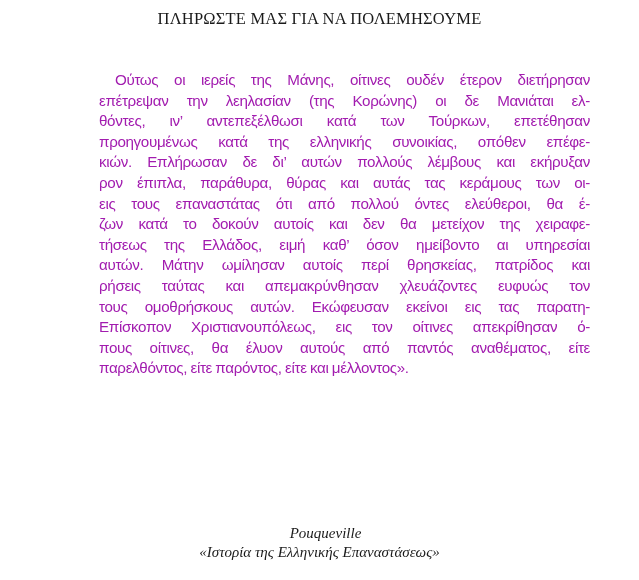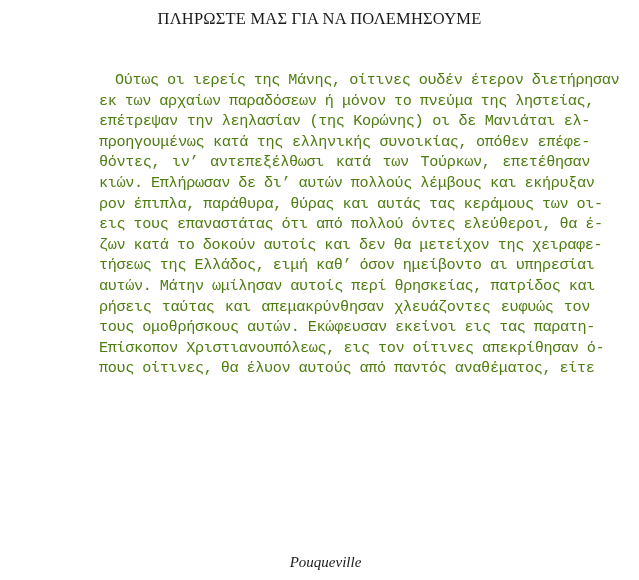--- a/index.html
+++ b/index.html
@@ -33,24 +33,24 @@
       width: 491px;
     }
     .line {
       display: block;
       height: 20.6px;
       line-height: 20.6px;
       font-size: 15.2px;
       white-space: nowrap;
       text-align: justify;
       text-align-last: justify;
-      font-family: Liberation Mono, monospace;
+      font-family: Liberation Sans, sans-serif;
       letter-spacing: -0.35px;
       word-spacing: -0.5px;
-      color: #4d7c0f;
+      color: #a21caf;
     }
     .line.indent {
       padding-left: 16px;
     }
     .line.last {
       text-align-last: left;
     }
     .attribution {
       position: absolute;
       top: 524px;
@@ -58,45 +58,44 @@
       width: 639px;
       text-align: center;
       font-family: "Liberation Serif", "DejaVu Serif", serif;
       font-style: italic;
       font-size: 15px;
       line-height: 19px;
       color: #1a1a1a;
     }
     .attribution div {
       display: block;
-      margin-top: 29px;
     }
     .attribution .author {
       padding-left: 12px;
     }
   </style>
 </head>
 <body>
 
 <div class="page-title">ΠΛΗΡΩΣΤΕ ΜΑΣ ΓΙΑ ΝΑ ΠΟΛΕΜΗΣΟΥΜΕ</div>
 
 <div class="body-text">
   <span class="line indent">Ούτως οι ιερείς της Μάνης, οίτινες ουδέν έτερον διετήρησαν</span>
-  <span class="line">εκ των αρχαίων παραδόσεων ή μόνον το πνεύμα της ληστείας,</span>
   <span class="line">επέτρεψαν την λεηλασίαν (της Κορώνης) οι δε Μανιάται ελ-</span>
+  <span class="line">θόντες, ιν’ αντεπεξέλθωσι κατά των Τούρκων, επετέθησαν</span>
   <span class="line">προηγουμένως κατά της ελληνικής συνοικίας, οπόθεν επέφε-</span>
-  <span class="line">θόντες, ιν’ αντεπεξέλθωσι κατά των Τούρκων, επετέθησαν</span>
   <span class="line">κιών. Επλήρωσαν δε δι’ αυτών πολλούς λέμβους και εκήρυξαν</span>
   <span class="line">ρον έπιπλα, παράθυρα, θύρας και αυτάς τας κεράμους των οι-</span>
   <span class="line">εις τους επαναστάτας ότι από πολλού όντες ελεύθεροι, θα έ-</span>
   <span class="line">ζων κατά το δοκούν αυτοίς και δεν θα μετείχον της χειραφε-</span>
   <span class="line">τήσεως της Ελλάδος, ειμή καθ’ όσον ημείβοντο αι υπηρεσίαι</span>
   <span class="line">αυτών. Μάτην ωμίλησαν αυτοίς περί θρησκείας, πατρίδος και</span>
   <span class="line">ρήσεις ταύτας και απεμακρύνθησαν χλευάζοντες ευφυώς τον</span>
   <span class="line">τους ομοθρήσκους αυτών. Εκώφευσαν εκείνοι εις τας παρατη-</span>
   <span class="line">Επίσκοπον Χριστιανουπόλεως, εις τον οίτινες απεκρίθησαν ό-</span>
   <span class="line">πους οίτινες, θα έλυον αυτούς από παντός αναθέματος, είτε</span>
+  <span class="line last">παρελθόντος, είτε παρόντος, είτε και μέλλοντος».</span>
 </div>
 
 <div class="attribution">
   <div class="author">Pouqueville</div>
   <div class="work">«Ιστορία της Ελληνικής Επαναστάσεως»</div>
 </div>
 
 </body></html>

